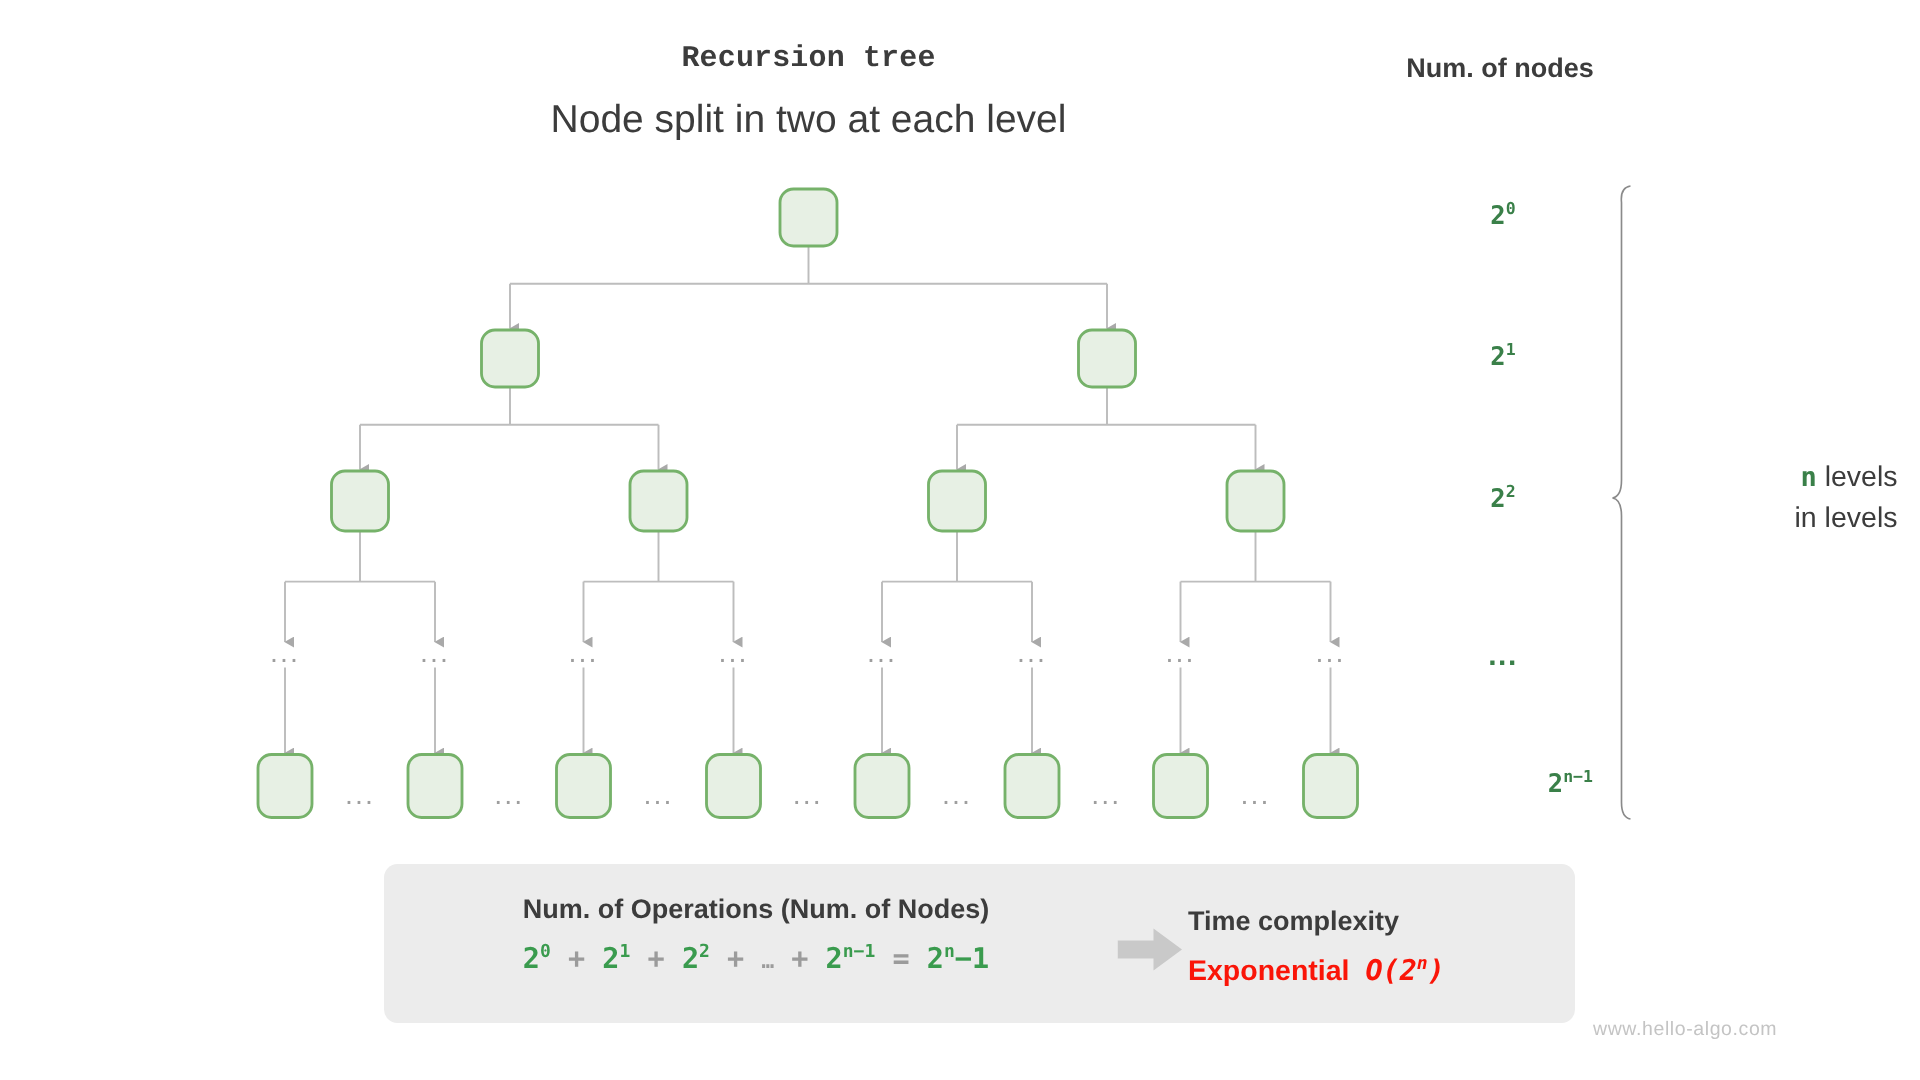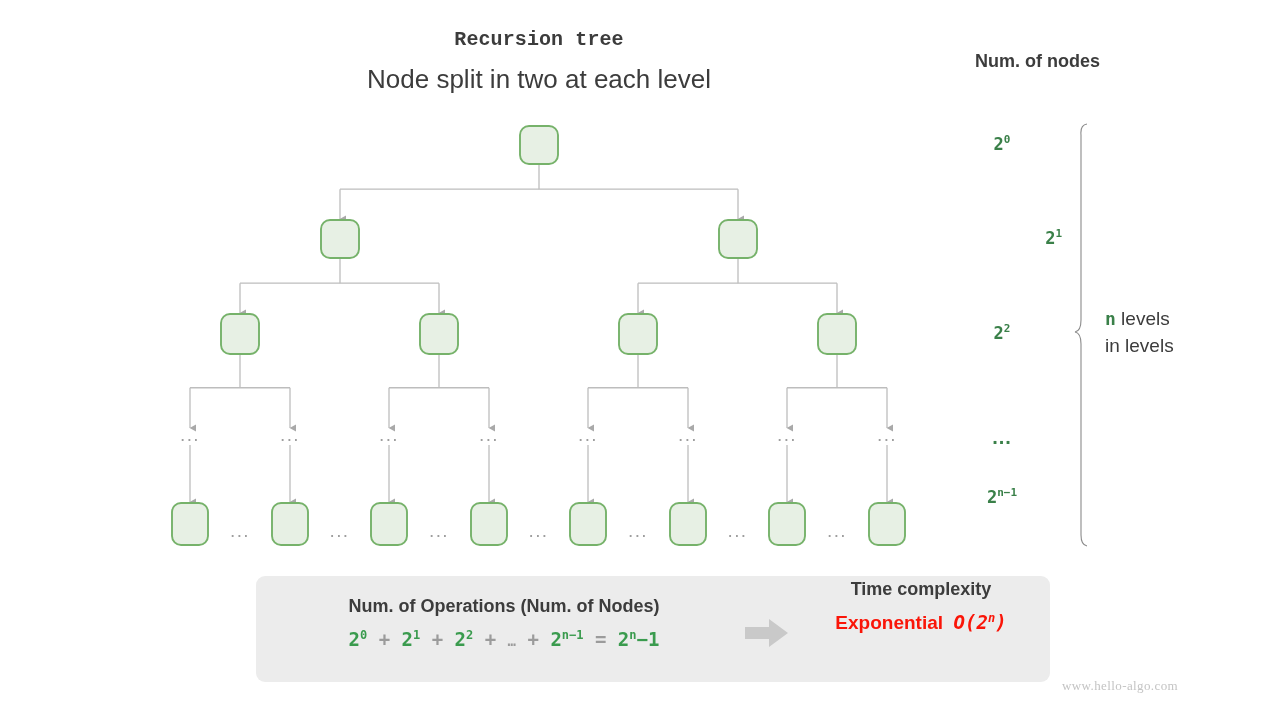--- a/index.html
+++ b/index.html
@@ -36,22 +36,22 @@
     font-family: Liberation Mono, monospace;
   }
   .title-sub {
     left: 0; top: 64px; width: 1078px;
     text-align: center;
     font-size: 26px;
     font-weight: normal;
     color: #3c3c3c;
   }
   .col-head {
-    left: 900px; top: 48px; width: 200px;
-    text-align: right;
+    left: 900px; top: 32px; width: 200px;
+    text-align: center;
     font-size: 18px;
     font-weight: bold;
     color: #3c3c3c;
     line-height: 26px;
   }
 
   
   #tree-canvas { left: 0; top: 0; }
 
   
@@ -71,21 +71,21 @@
   }
   .level-label.dots {
     font-family: "Liberation Sans", sans-serif;
     letter-spacing: 1px;
     font-size: 20px;
   }
 
   
   .levels-total {
     left: 1105px; top: 305px; width: 160px;
-    text-align: left;
+    text-align: right;
     font-size: 19px;
     line-height: 27px;
     color: #3c3c3c;
   }
   .levels-total .n {
     color: #3a8049;
     font-weight: bold;
     font-family: "DejaVu Sans Mono", "Liberation Mono", monospace;
     font-size: 18px;
   }
@@ -95,22 +95,21 @@
     left: 256px; top: 576px;
     width: 794px; height: 106px;
     background: #ececec;
     border-radius: 9px;
   }
   .summary-left {
     left: 276px; top: 596px; width: 456px;
     text-align: center;
   }
   .summary-right {
-    left: 792px; top: 579px; width: 258px;
-    text-align: center;
+    left: 792px; top: 604px; width: 258px;
   }
   .sum-title {
     font-size: 18px;
     font-weight: bold;
     color: #3c3c3c;
     white-space: nowrap;
   }
   .sum-formula {
     margin-top: 11px;
     font-size: 19px;
@@ -134,21 +133,21 @@
     font-family: "DejaVu Sans Mono", "Liberation Mono", monospace;
     font-style: italic;
   }
   .sum-result sup { font-size: 12px; vertical-align: super; line-height: 0; }
 
   .arrow-block { left: 745px; top: 618px; }
 
   
   .watermark {
     left: 1062px; top: 678px;
-    font-family: Liberation Serif, serif;
+    font-family: Liberation Sans, sans-serif;
     font-size: 13px;
     color: #c4c4c4;
     letter-spacing: .4px;
   }
 </style>
 </head>
 <body>
 
 <div id="stage">
 
@@ -227,24 +226,24 @@
         <rect x="769" y="503" width="36" height="42" rx="9" ry="9" fill="#e7f0e4" stroke="#76b26a" stroke-width="1.9"></rect>
         <rect x="869" y="503" width="36" height="42" rx="9" ry="9" fill="#e7f0e4" stroke="#76b26a" stroke-width="1.9"></rect>
       </g>
     <g id="brace-group">
       <path id="brace-path" fill="none" stroke="#8a8a8a" stroke-width="1.1" d="M 1087 124 q -7 1 -6 11 L 1081 320 q 0 11 -6 12 q 6 1 6 12 L 1081 535 q 0 10 6 11"></path>
     </g>
   </svg>
 
   <div id="level-labels">
       <div class="abs level-label" style="left: 942px; top: 134px;"><span>2</span><sup>0</sup></div>
-      <div class="abs level-label" style="left: 942px; top: 228px; text-align: right;"><span>2</span><sup>1</sup></div>
+      <div class="abs level-label" style="left: 942px; top: 228px;"><span>2</span><sup>1</sup></div>
       <div class="abs level-label" style="left: 942px; top: 323px;"><span>2</span><sup>2</sup></div>
       <div class="abs level-label dots" style="left: 942px; top: 426px;">...</div>
-      <div class="abs level-label" style="left: 942px; top: 487px;"><span>2</span><sup>n−1</sup></div>
+      <div class="abs level-label" style="left: 942px; top: 513px; text-align: right;"><span>2</span><sup>n−1</sup></div>
     </div>
 
   <div id="leaf-gaps">
       <div class="abs" style="left: 220px; top: 520px; width: 40px; text-align: center; color: rgb(158, 158, 158); font-size: 19px; letter-spacing: 1.4px; font-family: &quot;Liberation Sans&quot;, sans-serif;">...</div>
       <div class="abs" style="left: 319.5px; top: 520px; width: 40px; text-align: center; color: rgb(158, 158, 158); font-size: 19px; letter-spacing: 1.4px; font-family: &quot;Liberation Sans&quot;, sans-serif;">...</div>
       <div class="abs" style="left: 419px; top: 520px; width: 40px; text-align: center; color: rgb(158, 158, 158); font-size: 19px; letter-spacing: 1.4px; font-family: &quot;Liberation Sans&quot;, sans-serif;">...</div>
       <div class="abs" style="left: 518.5px; top: 520px; width: 40px; text-align: center; color: rgb(158, 158, 158); font-size: 19px; letter-spacing: 1.4px; font-family: &quot;Liberation Sans&quot;, sans-serif;">...</div>
       <div class="abs" style="left: 618px; top: 520px; width: 40px; text-align: center; color: rgb(158, 158, 158); font-size: 19px; letter-spacing: 1.4px; font-family: &quot;Liberation Sans&quot;, sans-serif;">...</div>
       <div class="abs" style="left: 717.5px; top: 520px; width: 40px; text-align: center; color: rgb(158, 158, 158); font-size: 19px; letter-spacing: 1.4px; font-family: &quot;Liberation Sans&quot;, sans-serif;">...</div>
       <div class="abs" style="left: 817px; top: 520px; width: 40px; text-align: center; color: rgb(158, 158, 158); font-size: 19px; letter-spacing: 1.4px; font-family: &quot;Liberation Sans&quot;, sans-serif;">...</div>

